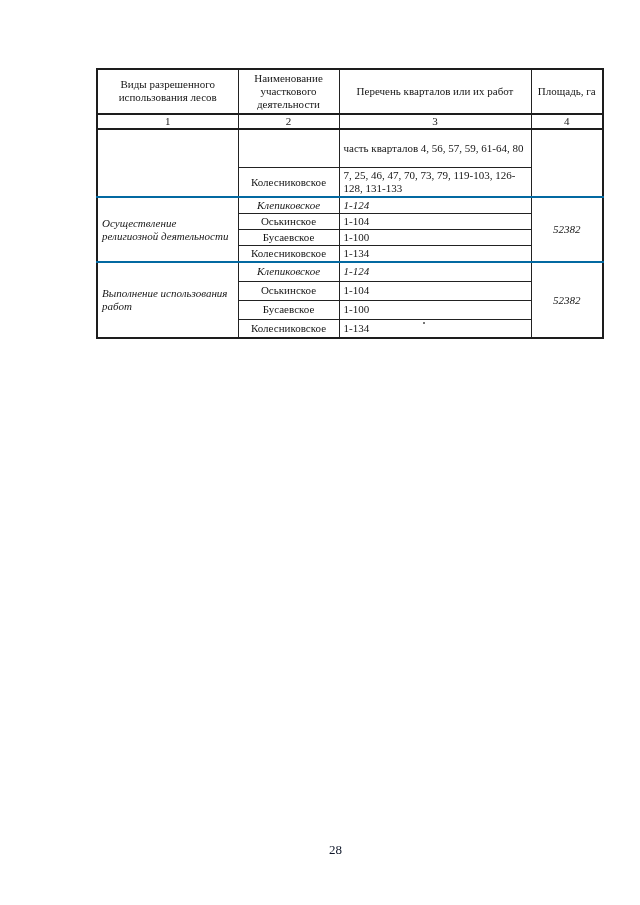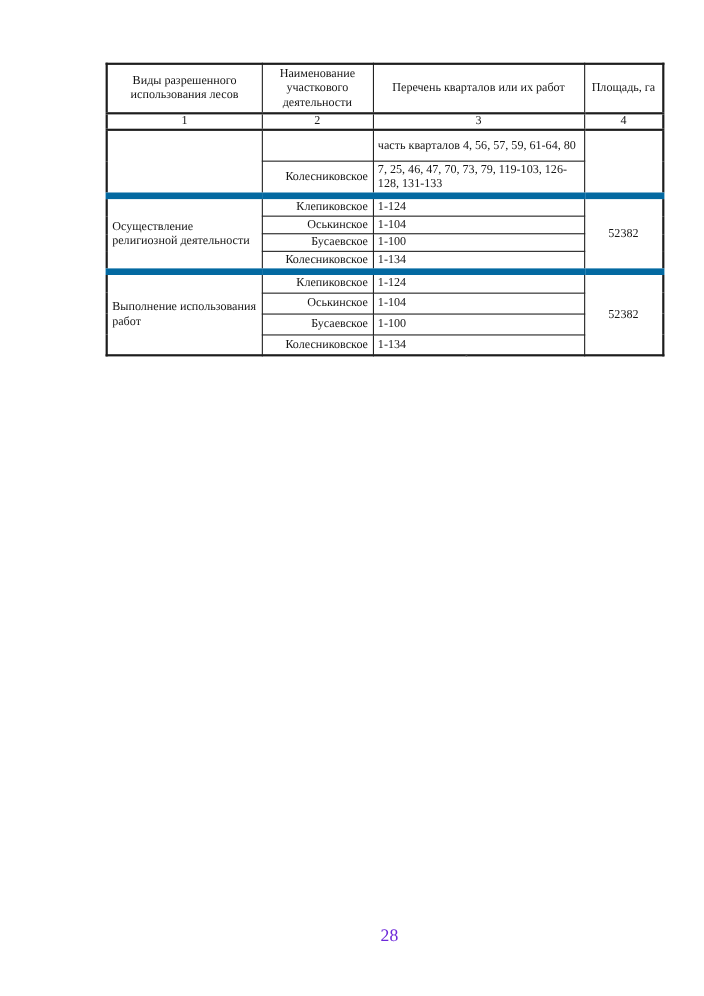--- a/index.html
+++ b/index.html
@@ -12,21 +12,21 @@
     width: 640px;
     height: 905px;
     background: #ffffff;
     font-family: "Liberation Serif", serif;
     color: #161616;
     overflow: hidden;
   }
   table.doc-table {
     position: absolute;
     left: 96px;
-    top: 57px;
+    top: 68px;
     width: 506px;
     border-collapse: collapse;
     table-layout: fixed;
     border: 2px solid #1d1d1d;
   }
   table.doc-table td {
     border: 1px solid #222222;
     font-size: 11px;
     line-height: 1.18;
     padding: 1px 4px;
@@ -46,51 +46,51 @@
     vertical-align: middle;
     padding: 2px 3px;
     border-bottom: 2px solid #1d1d1d;
   }
   tr.num-row { height: 13px; }
   tr.num-row td {
     text-align: center;
     padding: 0 2px;
     border-bottom: 2px solid #1d1d1d;
   }
-  tr.cont-row-1 { height: 29px; }
+  tr.cont-row-1 { height: 39px; }
   tr.cont-row-2 { height: 25px; }
   tr.g1 { height: 15px; }
   tr.g2 { height: 19px; }
-  tr.group-start td { border-top: 6px solid #0369a1; }
+  tr.group-start td { border-top: 2px solid #0369a1; font-style: italic; }
 
   td.use-type-cell {
     vertical-align: top;
     text-align: left;
     padding: 2px 16px 2px 6px;
   }
   td.area-cell {
     vertical-align: top;
     text-align: center;
     padding-top: 2px;
     border-radius: 13px;
   }
   td.quarters-cell {
     text-align: left;
     padding: 1px 5px;
   }
   td.forestry-cell {
-    text-align: right;
+    text-align: center;
     padding: 1px 5px;
   }
   .page-number {
     position: absolute;
-    left: 346px;
+    left: 329px;
     top: 842px;
-    font-size: 16px;
-    color: #6d28d9;
+    font-size: 13px;
+    color: #0f172a;
   }
   .scan-dot {
     position: absolute;
     left: 423px;
     top: 322px;
     width: 2px;
     height: 2px;
     background: #4a4a4a;
     border-radius: 50%;
   }

